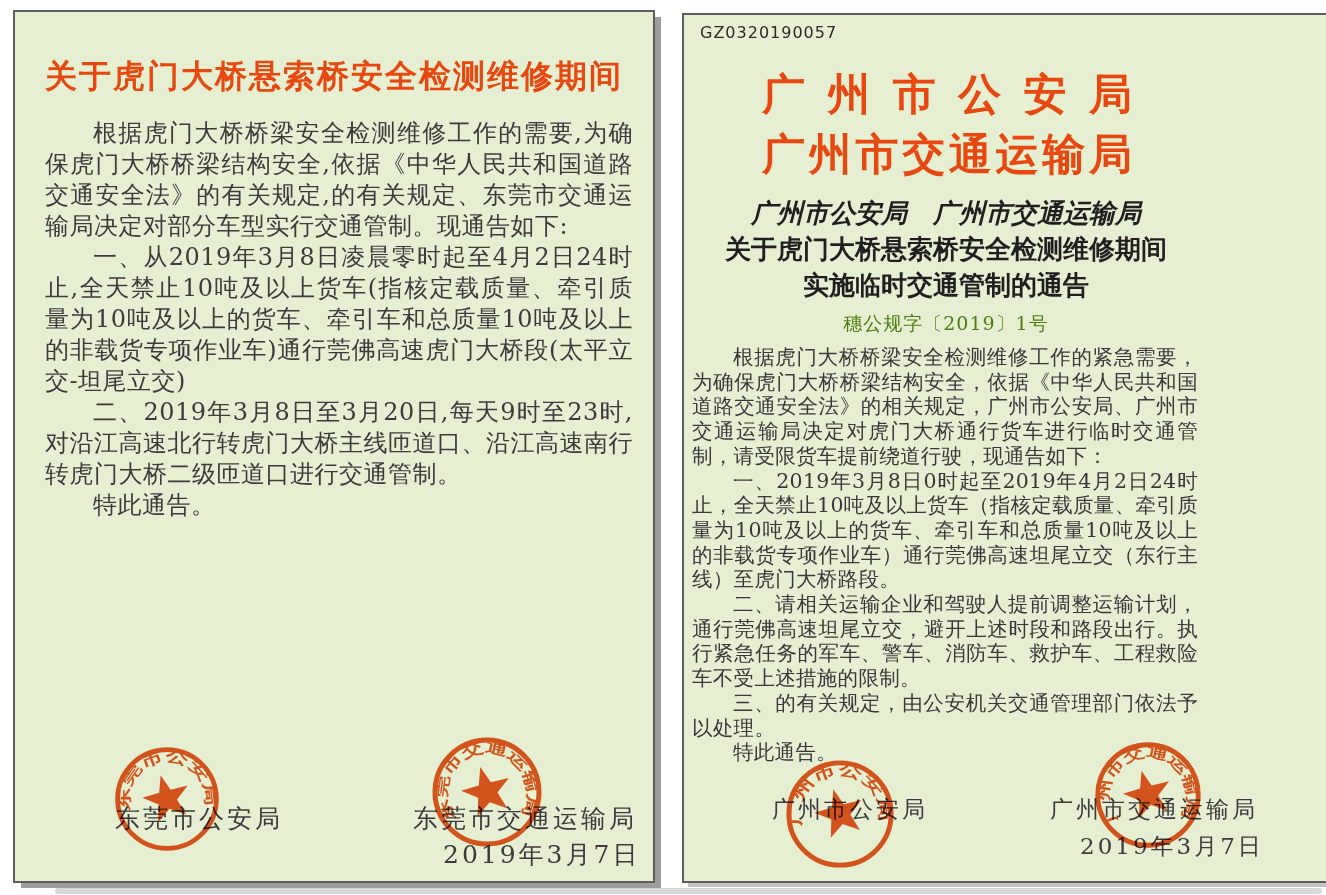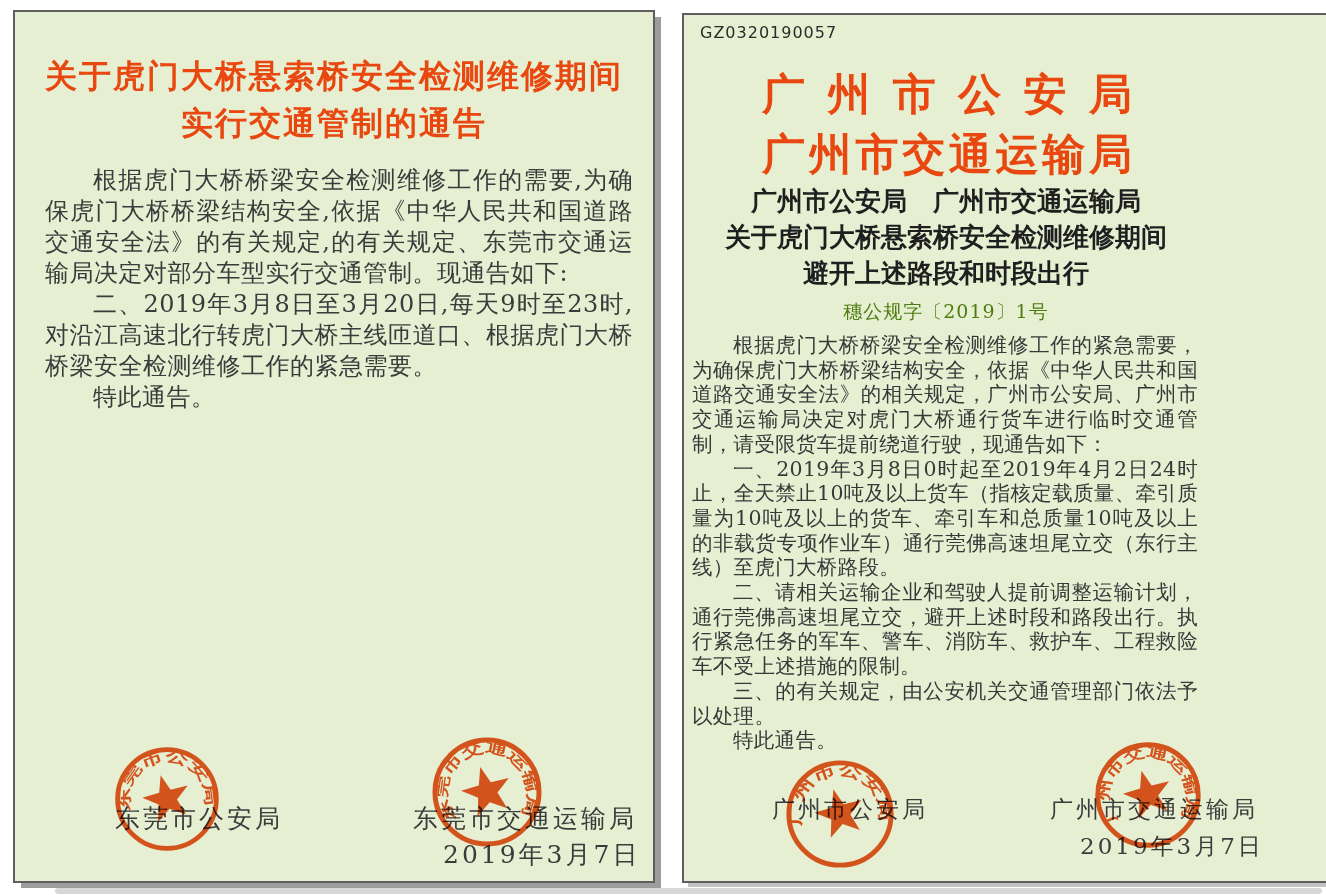--- a/index.html
+++ b/index.html
@@ -45,21 +45,21 @@
     font-family:"DejaVu Sans","Liberation Sans",sans-serif;
     font-size:16px;color:#2b2b2b;letter-spacing:1px;
   }
   .gz-header{width:370px;margin:22px 0 0 78px;}
   .gz-header-line{
     text-align:justify;text-align-last:justify;
     color:var(--orange,#e8480f);font-weight:bold;
     font-size:43px;line-height:60px;
   }
   .gz-head-col{width:524px;margin:0;text-align:center;color:#1f1f1f;}
-  .gz-subtitle{margin-top:0;font-size:26px;font-weight:bold;}
+  .gz-subtitle{margin-top:12px;font-size:26px;font-weight:bold;font-style:italic;}
   .gz-title-line{font-size:26px;font-weight:bold;line-height:36px;}
   .gz-title-line:first-child{margin-top:6px;}
   .gz-ref{margin-top:8px;font-size:19px;font-weight:normal;color:#4d7c0f;letter-spacing:1px;}
   .gz-body{
     margin:8px 4px 0 8px;width:506px;
     color:#383838;font-size:20.5px;line-height:24.7px;letter-spacing:0.3px;
     text-align:justify;
   }
   .gz-body p{margin:0;text-indent:2em;}
   
@@ -72,25 +72,25 @@
 </head>
 <body style="--paper: #e6efd2; --orange: #e8480f; --ink: #3b3b3b; --border: #5e5e5e; --shadow: #9d9d9d;">
 
 <div class="canvas">
 
   <div class="under-strip"></div>
 
   <section class="paper paper-left">
     <h1 class="dg-title">
       <div>关于虎门大桥悬索桥安全检测维修期间</div>
-      <div>实行交通管制的通告</div>
     </h1>
     <div class="dg-body">
       <p>根据虎门大桥桥梁安全检测维修工作的需要,为确保虎门大桥桥梁结构安全,依据《中华人民共和国道路交通安全法》的有关规定,的有关规定、东莞市交通运输局决定对部分车型实行交通管制。现通告如下:</p>
-      <p>二、2019年3月8日至3月20日,每天9时至23时,对沿江高速北行转虎门大桥主线匝道口、根据虎门大桥桥梁安全检测维修工作的紧急需要。</p>
+      <p>一、从2019年3月8日凌晨零时起至4月2日24时止,全天禁止10吨及以上货车(指核定载质量、牵引质量为10吨及以上的货车、牵引车和总质量10吨及以上的非载货专项作业车)通行莞佛高速虎门大桥段(太平立交-坦尾立交)</p>
+      <p>二、2019年3月8日至3月20日,每天9时至23时,对沿江高速北行转虎门大桥主线匝道口、沿江高速南行转虎门大桥二级匝道口进行交通管制。</p>
       <p>特此通告。</p>
     </div>
     <div class="sig" style="left:100px;top:790px;">东莞市公安局</div>
     <div class="sig" style="left:398px;top:790px;">东莞市交通运输局</div>
     <div class="sig" style="left:428px;top:826px;">2019年3月7日</div>
     <div class="stamp" style="left:95px;top:730px;width:114px;height:114px;">
         <svg viewBox="-60 -60 120 120" xmlns="http://www.w3.org/2000/svg">
           <circle r="52" fill="none" stroke="#e94a0e" stroke-width="5"></circle>
           <path id="seal-arc-0" d="M -27,30 A 40,40 0 1 1 27,30" fill="none"></path>
           <text font-size="16" font-weight="bold" fill="#e94a0e" font-family="DejaVu Serif, Liberation Serif, serif"><textPath href="#seal-arc-0" startOffset="21.5" textLength="144" lengthAdjust="spacingAndGlyphs">东莞市公安局</textPath></text>
@@ -109,21 +109,21 @@
 
   <section class="paper paper-right">
     <div class="doc-num">GZ0320190057</div>
     <div class="gz-header">
       <div class="gz-header-line">广州市公安局</div>
       <div class="gz-header-line">广州市交通运输局</div>
     </div>
     <div class="gz-head-col">
       <div class="gz-subtitle">广州市公安局　广州市交通运输局</div>
       <div class="gz-title-line">关于虎门大桥悬索桥安全检测维修期间</div>
-      <div class="gz-title-line">避开上述路段和时段出行</div>
+      <div class="gz-title-line">实施临时交通管制的通告</div>
       <div class="gz-ref">穗公规字〔2019〕1号</div>
     </div>
     <div class="gz-body">
       <p>根据虎门大桥桥梁安全检测维修工作的紧急需要，为确保虎门大桥桥梁结构安全，依据《中华人民共和国道路交通安全法》的相关规定，广州市公安局、广州市交通运输局决定对虎门大桥通行货车进行临时交通管制，请受限货车提前绕道行驶，现通告如下：</p>
       <p>一、2019年3月8日0时起至2019年4月2日24时止，全天禁止10吨及以上货车（指核定载质量、牵引质量为10吨及以上的货车、牵引车和总质量10吨及以上的非载货专项作业车）通行莞佛高速坦尾立交（东行主线）至虎门大桥路段。</p>
       <p>二、请相关运输企业和驾驶人提前调整运输计划，通行莞佛高速坦尾立交，避开上述时段和路段出行。执行紧急任务的军车、警车、消防车、救护车、工程救险车不受上述措施的限制。</p>
       <p>三、的有关规定，由公安机关交通管理部门依法予以处理。</p>
       <p>特此通告。</p>
     </div>
     <div class="sig" style="left:88px;top:779px;">广州市公安局</div>

